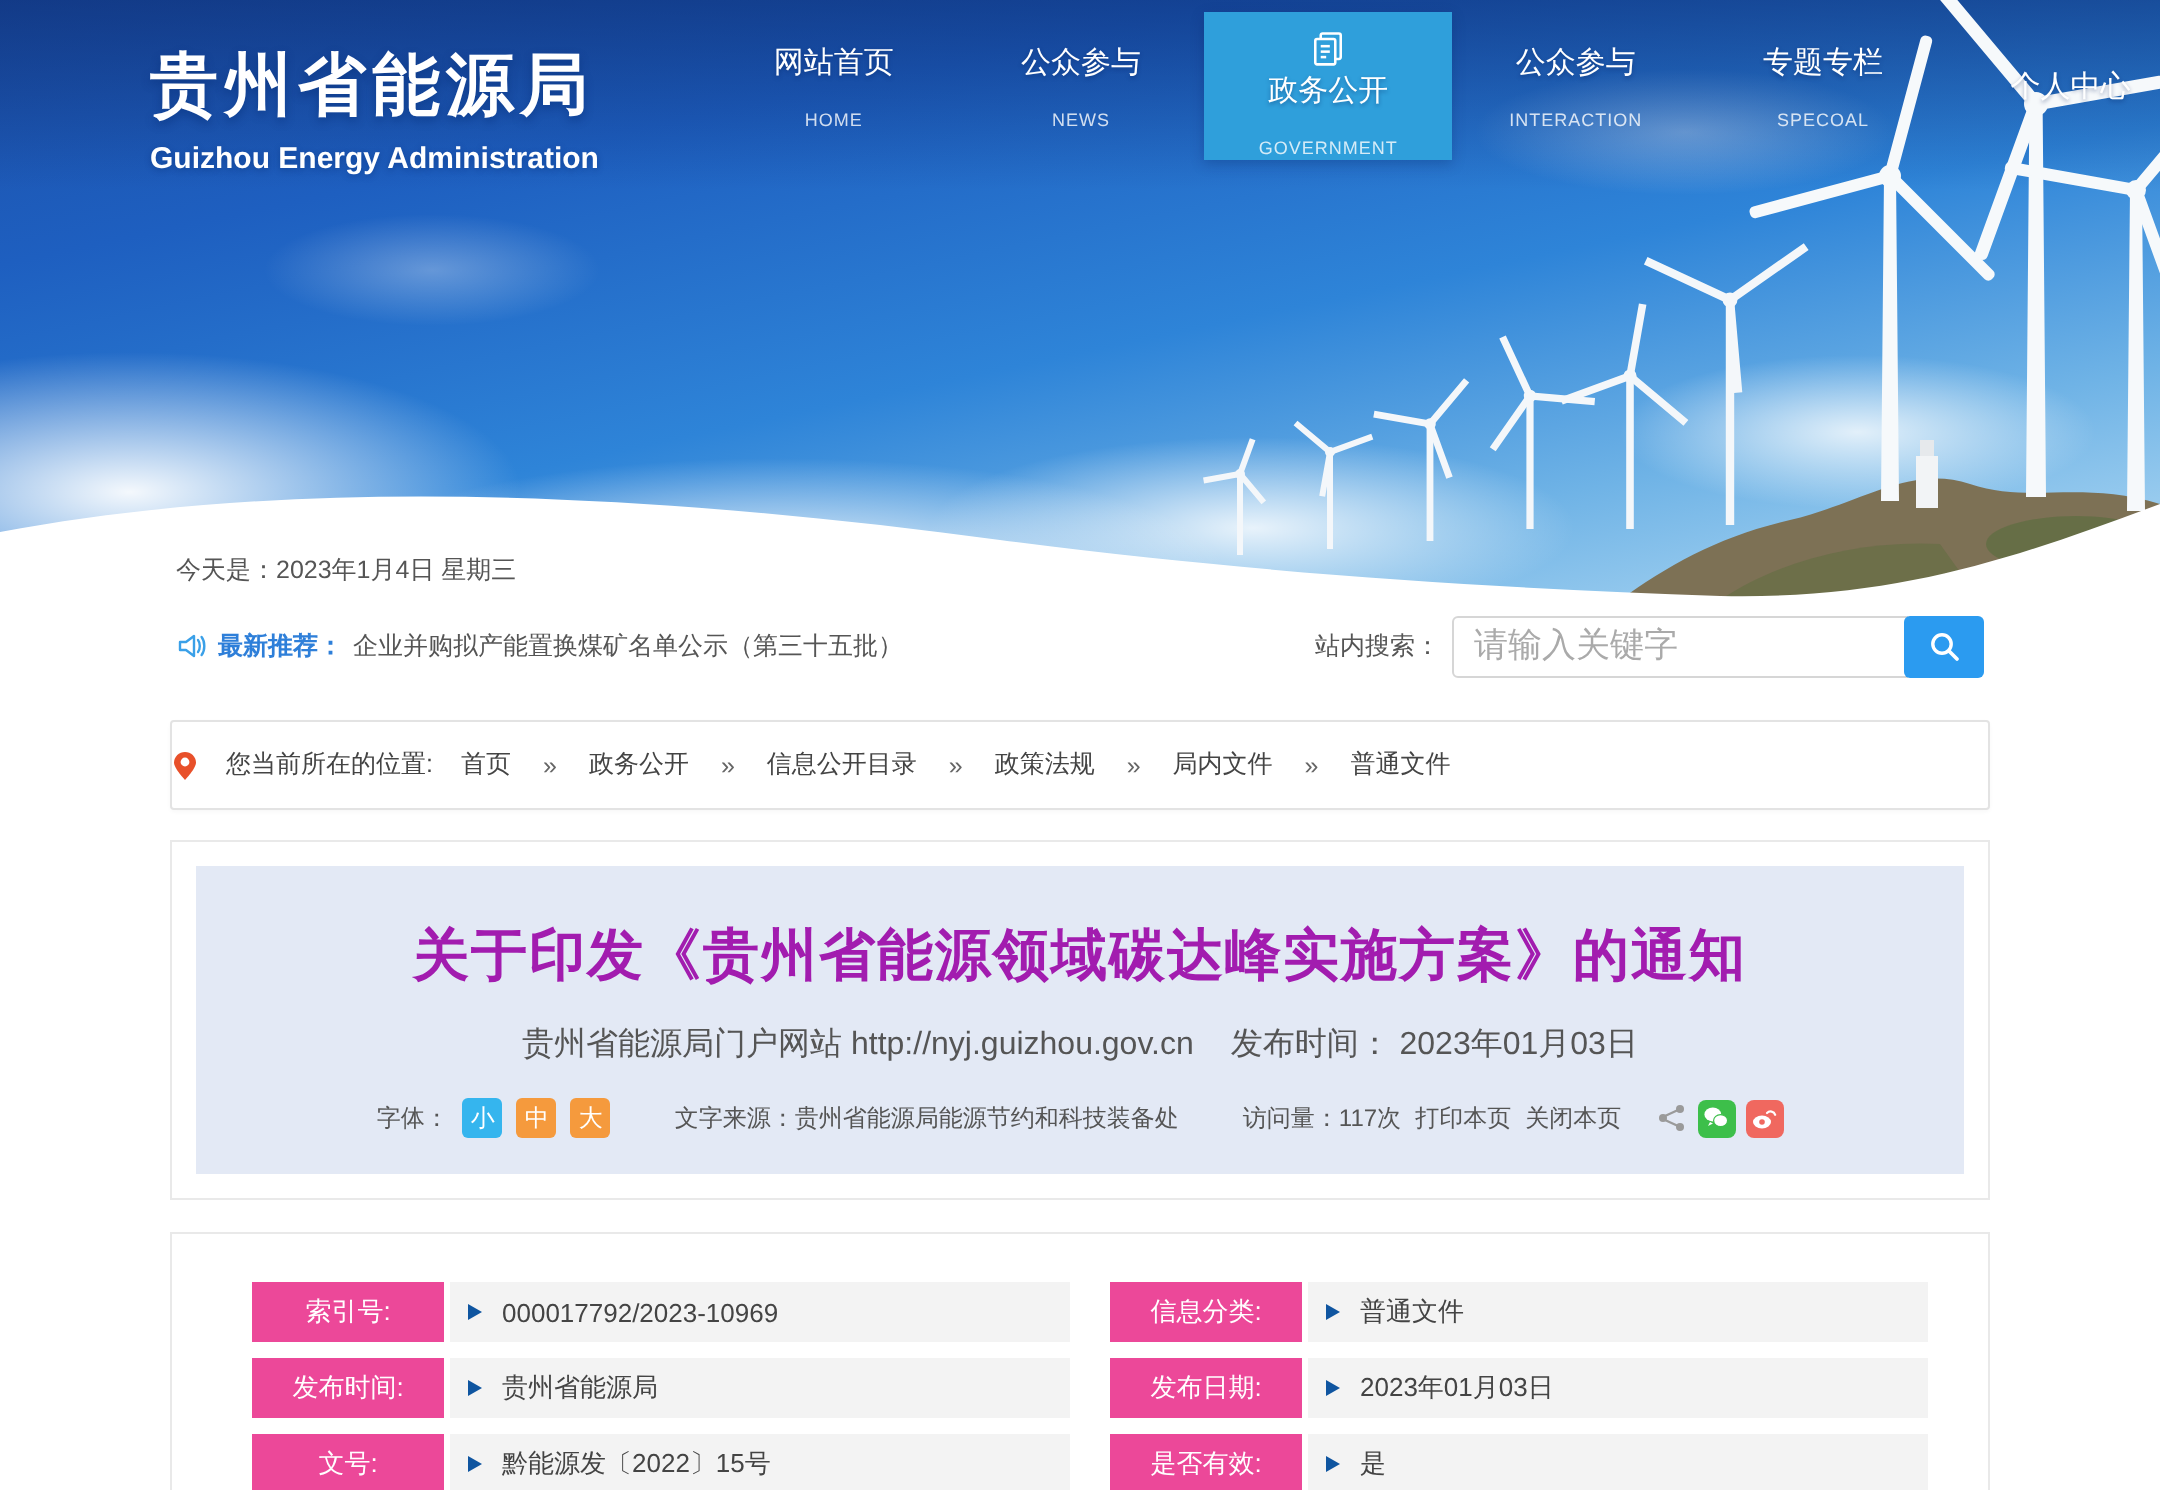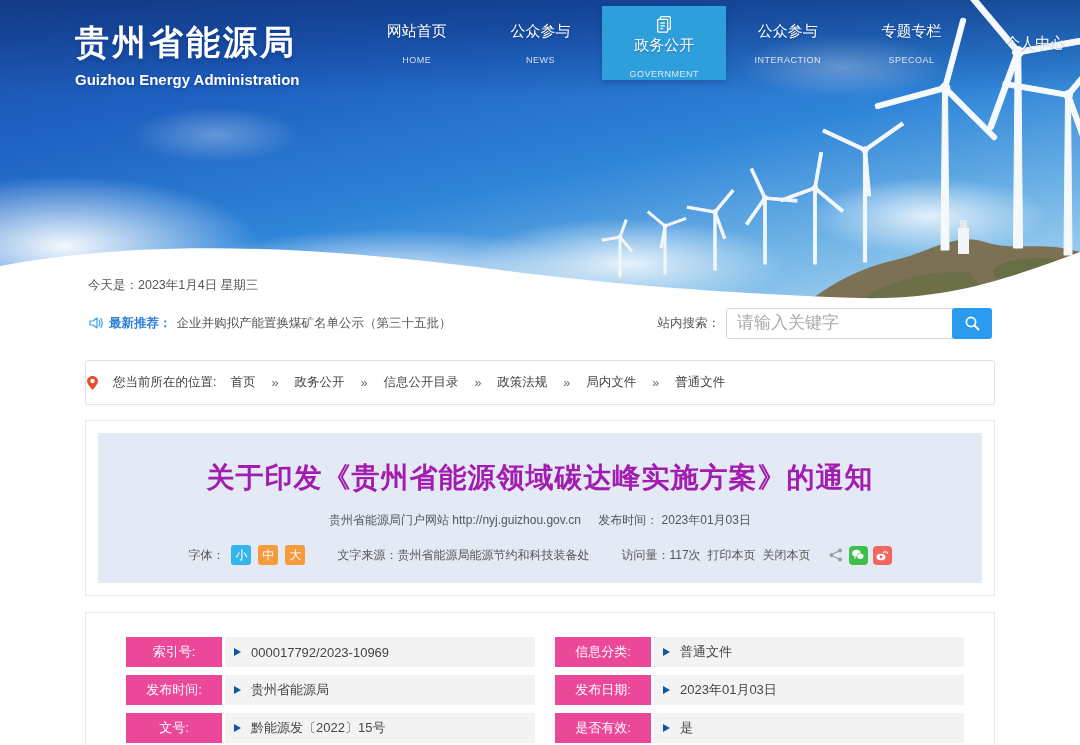--- a/index.html
+++ b/index.html
@@ -57,21 +57,21 @@
   .crumb-box { margin:20px 85px 0 85px; border:1px solid #e3e3e3; border-radius:2px;
     background:#fff; padding:13px 0; display:flex; align-items:center; gap:14px;
     font-size:12.5px; color:#444; box-shadow:0 1px 2px rgba(0,0,0,.03); }
   .crumb-box .sep { color:#666; margin:0 2px; }
   .crumb-item { cursor:pointer; }
 
   
   .article-box { margin:15px 85px 0 85px; border:1px solid #e9e9e9; padding:12px; background:#fff; }
   .article-head { background:#e3e9f5; padding:26px 30px 18px 30px; text-align:center; }
   .article-title { font-size:28px; font-weight:bold; color:#a21caf; letter-spacing:1px; }
-  .article-meta { margin-top:15px; font-size:12px; color:#555; }
+  .article-meta { margin-top:15px; font-size:16px; color:#555; }
   .article-meta .gap { display:inline-block; width:14px; }
   .article-tools { margin-top:16px; font-size:12px; color:#555; display:flex;
     justify-content:center; align-items:center; gap:7px; }
   .fontbtn { display:inline-block; width:20px; height:20px; line-height:20px; color:#fff;
     text-align:center; border-radius:3px; font-size:12px; cursor:pointer; }
   .fb-s { background:#35b5ee; } .fb-m { background:#f59a3d; } .fb-l { background:#f59a3d; }
   .tool-gap { display:inline-block; width:18px; }
   .tool-link { cursor:pointer; }
   .share-wrap { display:flex; align-items:center; gap:5px; margin-left:10px; }
   .badge { width:19px; height:19px; border-radius:4px; display:flex; align-items:center;

